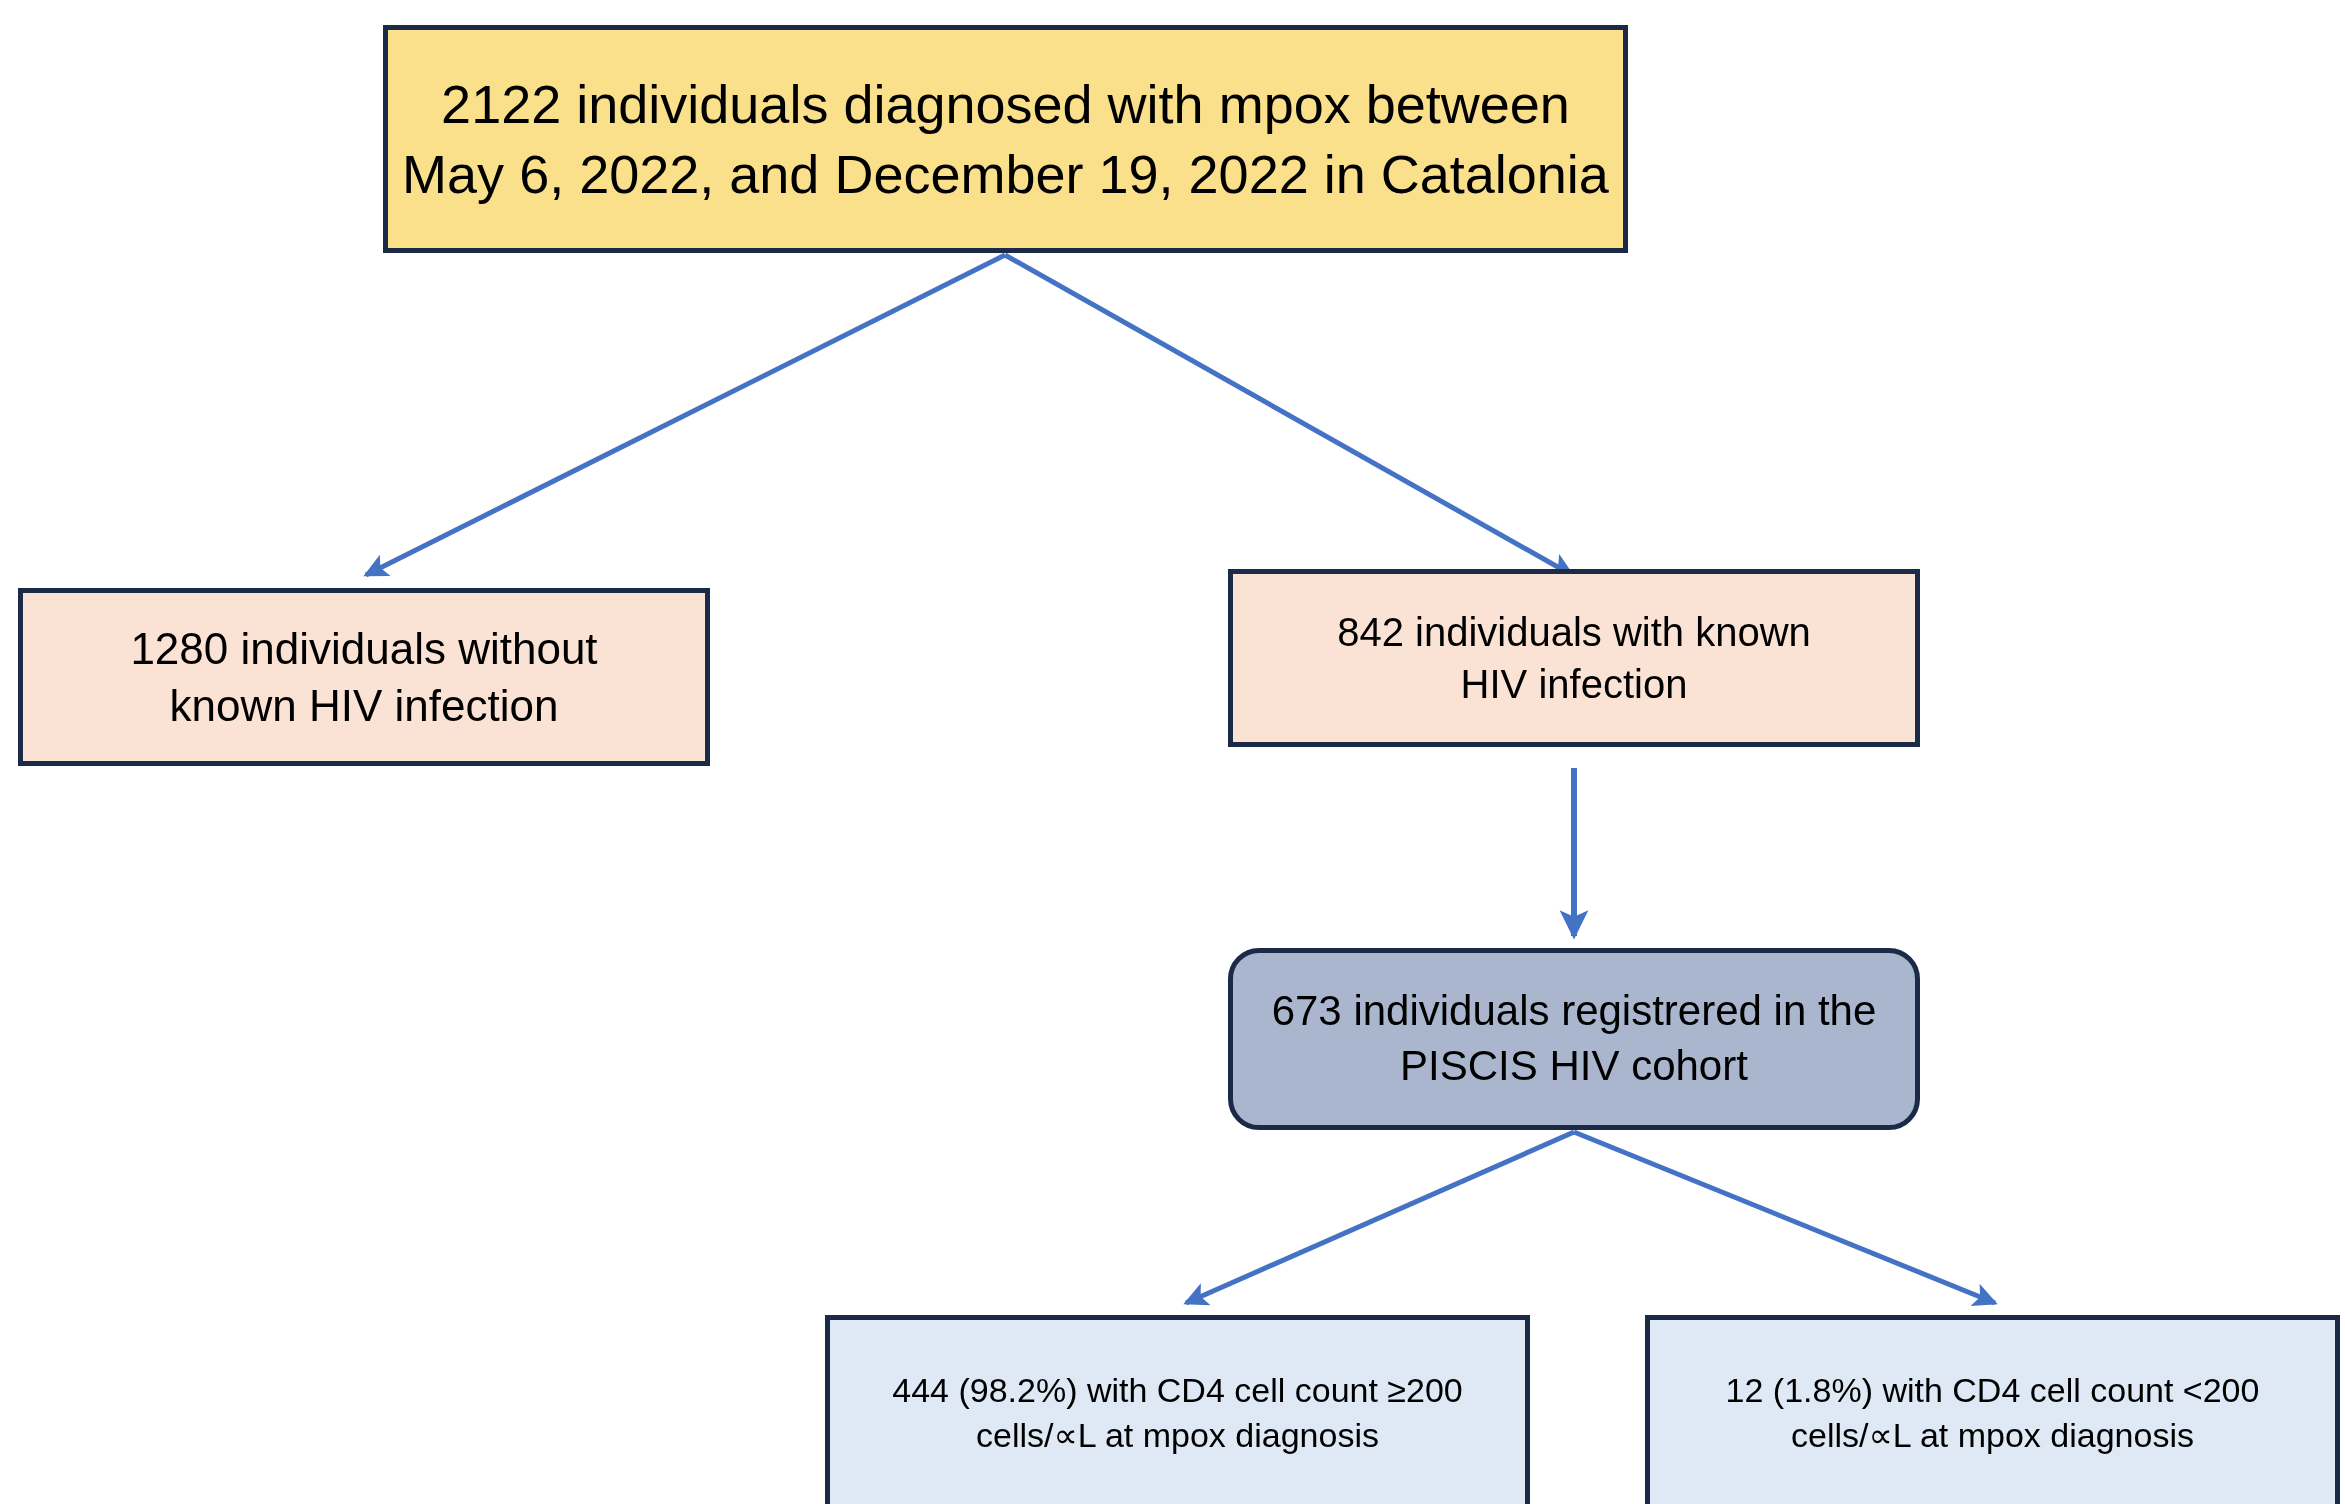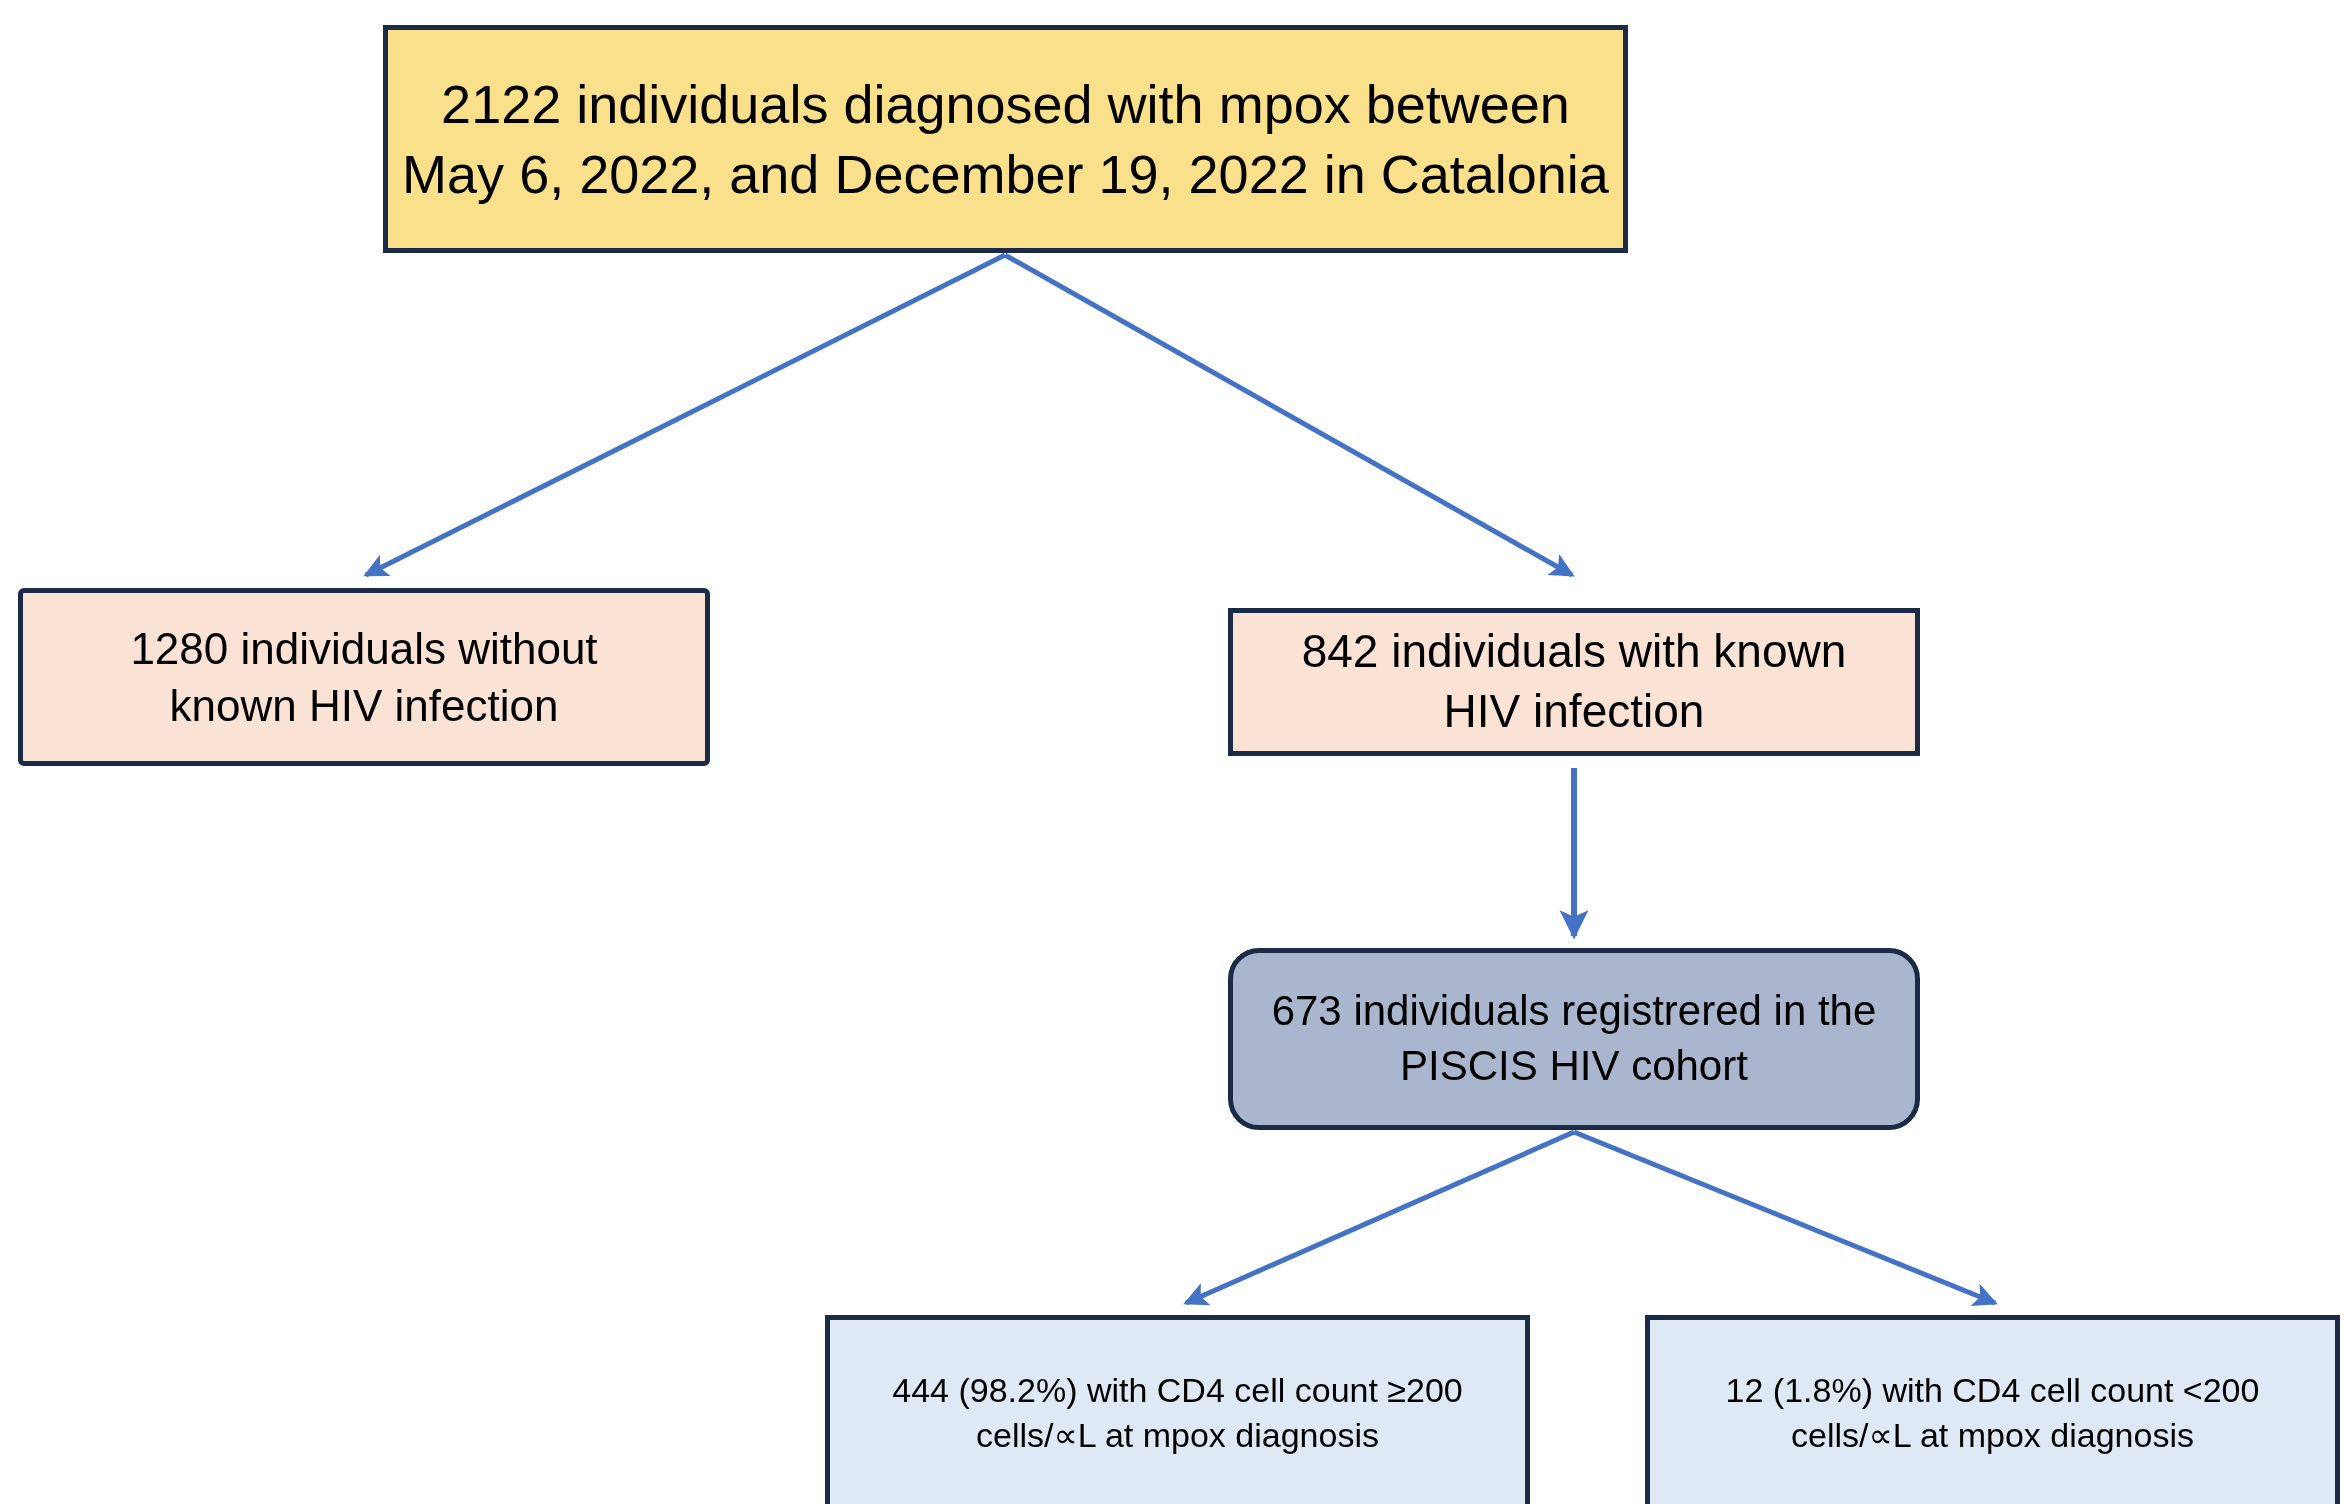--- a/index.html
+++ b/index.html
@@ -51,27 +51,26 @@
     left: 383px;  top: 25px;
     width: 1245px; height: 228px;
     background: #fbe08c;
     font-size: 54px;
   }
   #node-no-hiv {
     left: 18px;   top: 588px;
     width: 692px; height: 178px;
     background: #fae3d5;
     font-size: 44px;
-    border-radius: 6px;
   }
   #node-known-hiv {
-    left: 1228px; top: 608px;
-    width: 692px; height: 148px;
+    left: 1228px; top: 569px;
+    width: 692px; height: 178px;
     background: #fae3d5;
-    font-size: 46px;
+    font-size: 40px;
   }
   #node-piscis {
     left: 1228px; top: 948px;
     width: 692px; height: 182px;
     background: #a9b6cd;
     font-size: 42px;
     border-radius: 31px;
   }
   #node-cd4-high {
     left: 825px;  top: 1315px;

